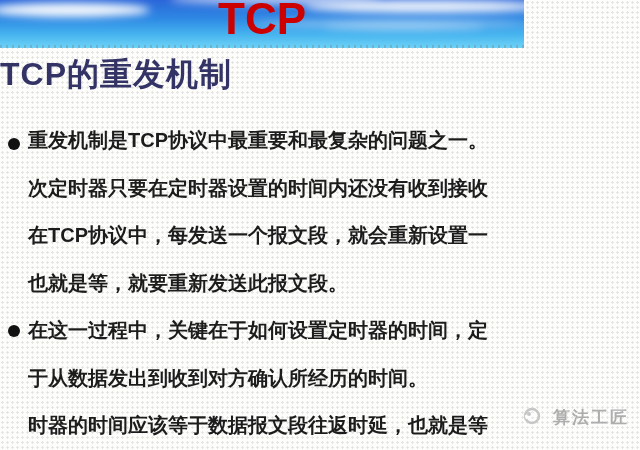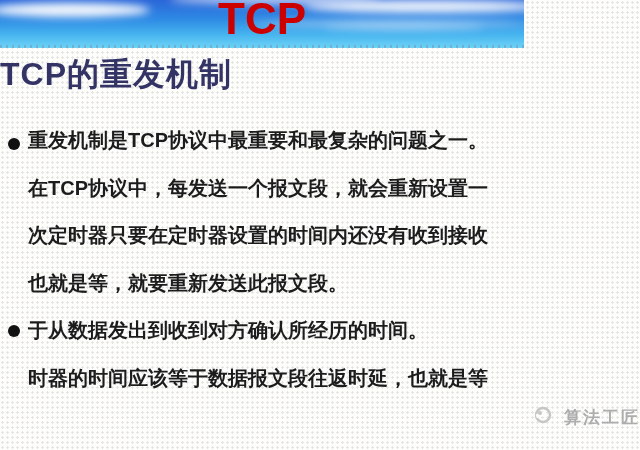--- a/index.html
+++ b/index.html
@@ -64,22 +64,22 @@
   }
   .bullet{
     position:absolute;left:8px;width:12px;height:12px;
     border-radius:50%;background:#111;
   }
   .bullet.b1{top:138px;}
   .bullet.b2{top:325px;}
 
   
   .watermark{
-    position:absolute;right:0;top:406px;
-    display:flex;gap:12px;
+    position:absolute;right:11px;top:406px;
+    display:flex;align-items:center;gap:12px;
   }
   .wm-text{
     font-size:17px;font-weight:600;
     color:#adadad;letter-spacing:2px;
   }
 </style>
 </head>
 <body>
 
 <div class="slide">
@@ -94,23 +94,24 @@
     <div class="banner-title">TCP</div>
   </div>
 
   <div class="slide-title">TCP的重发机制</div>
 
   <span class="bullet b1"></span>
   <span class="bullet b2"></span>
 
   <div class="body-text">
     <div class="line">重发机制是TCP协议中最重要和最复杂的问题之一。</div>
+    <div class="line">次定时器只要在定时器设置的时间内还没有收到接收</div>
     <div class="line">在TCP协议中，每发送一个报文段，就会重新设置一</div>
-    <div class="line">次定时器只要在定时器设置的时间内还没有收到接收</div>
     <div class="line">也就是等，就要重新发送此报文段。</div>
+    <div class="line">在这一过程中，关键在于如何设置定时器的时间，定</div>
     <div class="line">于从数据发出到收到对方确认所经历的时间。</div>
     <div class="line">时器的时间应该等于数据报文段往返时延，也就是等</div>
   </div>
 
   <div class="watermark">
     <span>
       <svg width="18" height="18" viewBox="0 0 18 18">
         <circle cx="9" cy="9" r="7" fill="none" stroke="#c6c6c6" stroke-width="2.5"></circle>
         <rect x="2" y="7" width="9" height="4" fill="#fdfdfc" transform="rotate(-20 6 9)"></rect>
         <circle cx="6" cy="7" r="2" fill="#c6c6c6"></circle>

